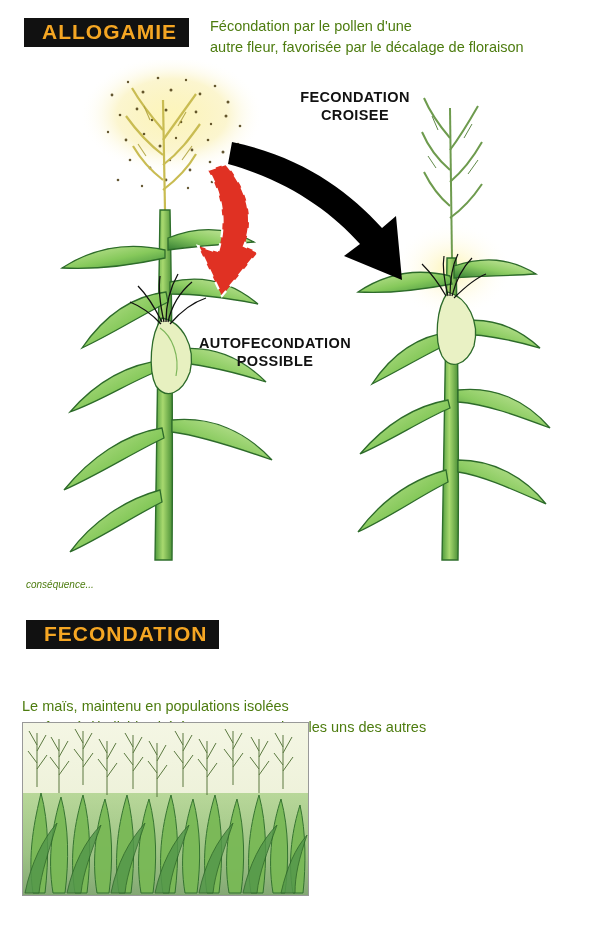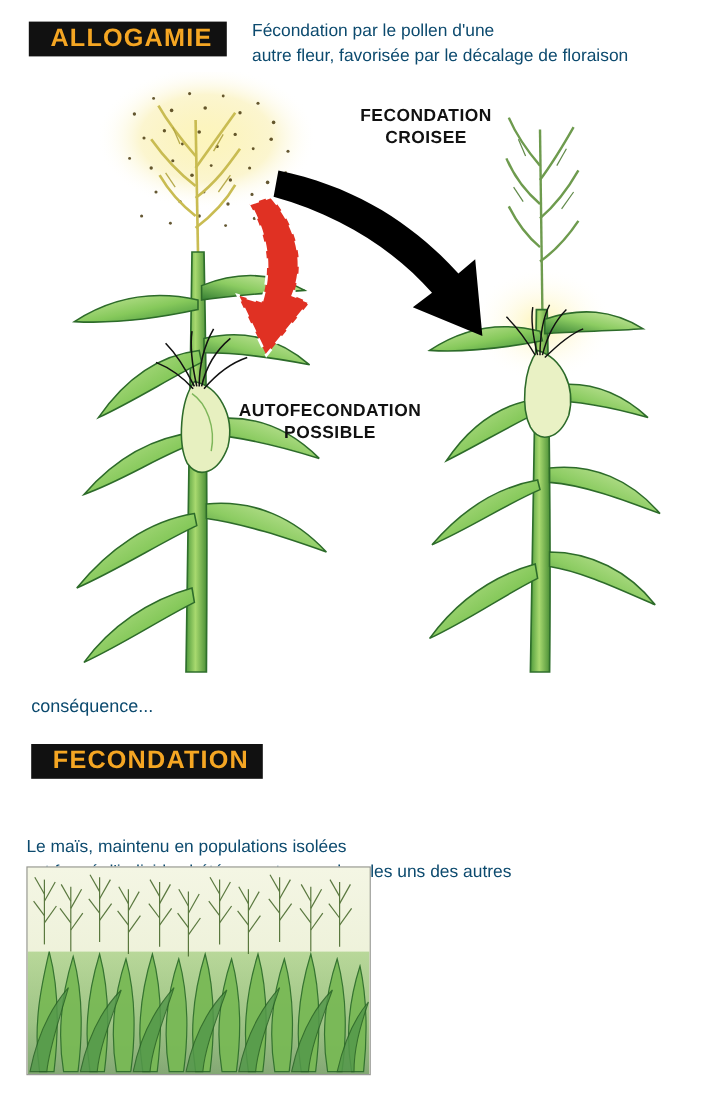--- a/index.html
+++ b/index.html
@@ -35,25 +35,25 @@
     white-space: nowrap;
   }
   #banner-allogamie { left: 24px; top: 18px; }
   #banner-population { left: 26px; top: 620px; }
 
   
   .caption {
     position: absolute;
     font-size: 14.5px;
     line-height: 1.45;
-    color: #0c4a6e;
+    color: #4d7c0f;
     white-space: pre-line;
   }
   #caption-top { left: 210px; top: 16px; width: 380px; }
-  #caption-consequence { left: 26px; top: 578px; font-size: 15px; }
+  #caption-consequence { left: 26px; top: 578px; font-size: 10px; font-style: italic; }
   #caption-population { left: 22px; top: 652px; width: 540px; font-size: 14.5px; margin-top: 44px; }
 
   
   .diagram-label {
     position: absolute;
     font-size: 14.5px;
     font-weight: bold;
     letter-spacing: 0.4px;
     text-align: center;
     line-height: 1.25;

